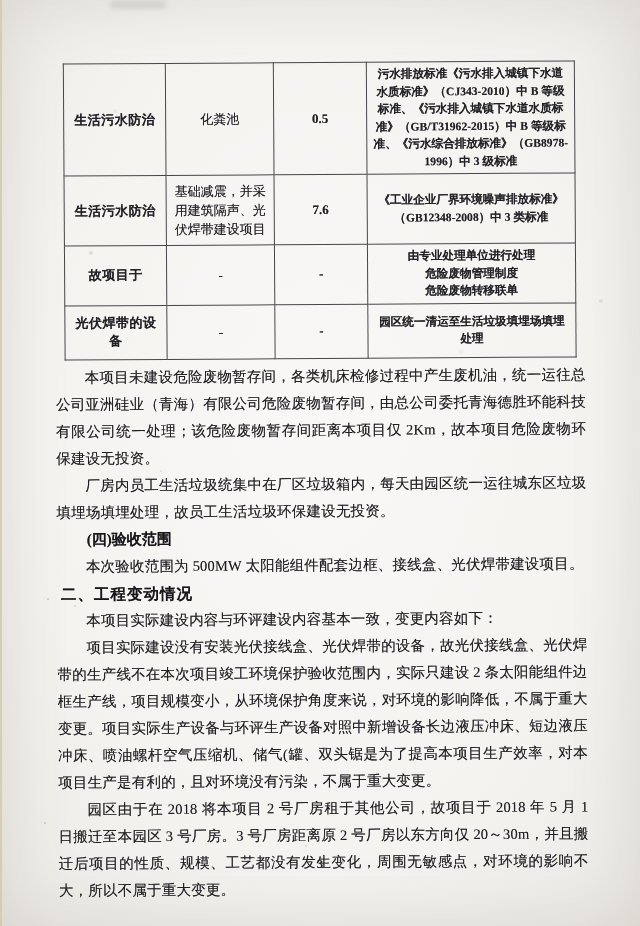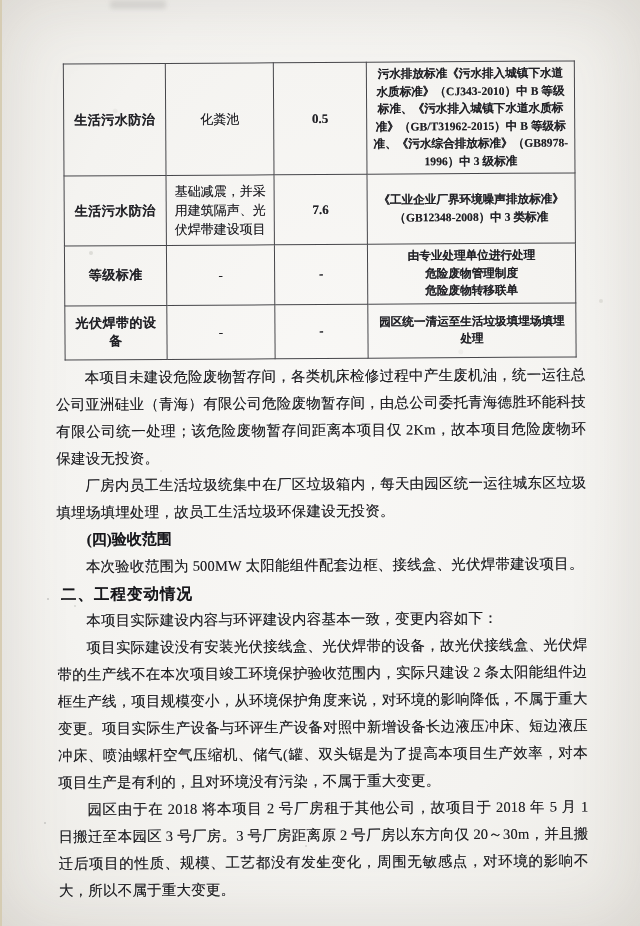--- a/index.html
+++ b/index.html
@@ -126,21 +126,21 @@
           <td class="c-invest">0.5</td>
           <td class="c-standard">污水排放标准《污水排入城镇下水道水质标准》（CJ343-2010）中 B 等级标准、《污水排入城镇下水道水质标准》（GB/T31962-2015）中 B 等级标准、《污水综合排放标准》（GB8978-1996）中 3 级标准</td>
         </tr>
         <tr class="r2">
           <td class="c-measure">生活污水防治</td>
           <td class="c-facility">基础减震，并采用建筑隔声、光伏焊带建设项目</td>
           <td class="c-invest">7.6</td>
           <td class="c-standard">《工业企业厂界环境噪声排放标准》（GB12348-2008）中 3 类标准</td>
         </tr>
         <tr class="r3">
-          <td class="c-measure">等级标准</td>
+          <td class="c-measure">故项目于</td>
           <td class="c-facility">-</td>
           <td class="c-invest">-</td>
           <td class="c-standard pre-line">由专业处理单位进行处理
 危险废物管理制度
 危险废物转移联单</td>
         </tr>
         <tr class="r4">
           <td class="c-measure">光伏焊带的设备</td>
           <td class="c-facility">-</td>
           <td class="c-invest">-</td>

